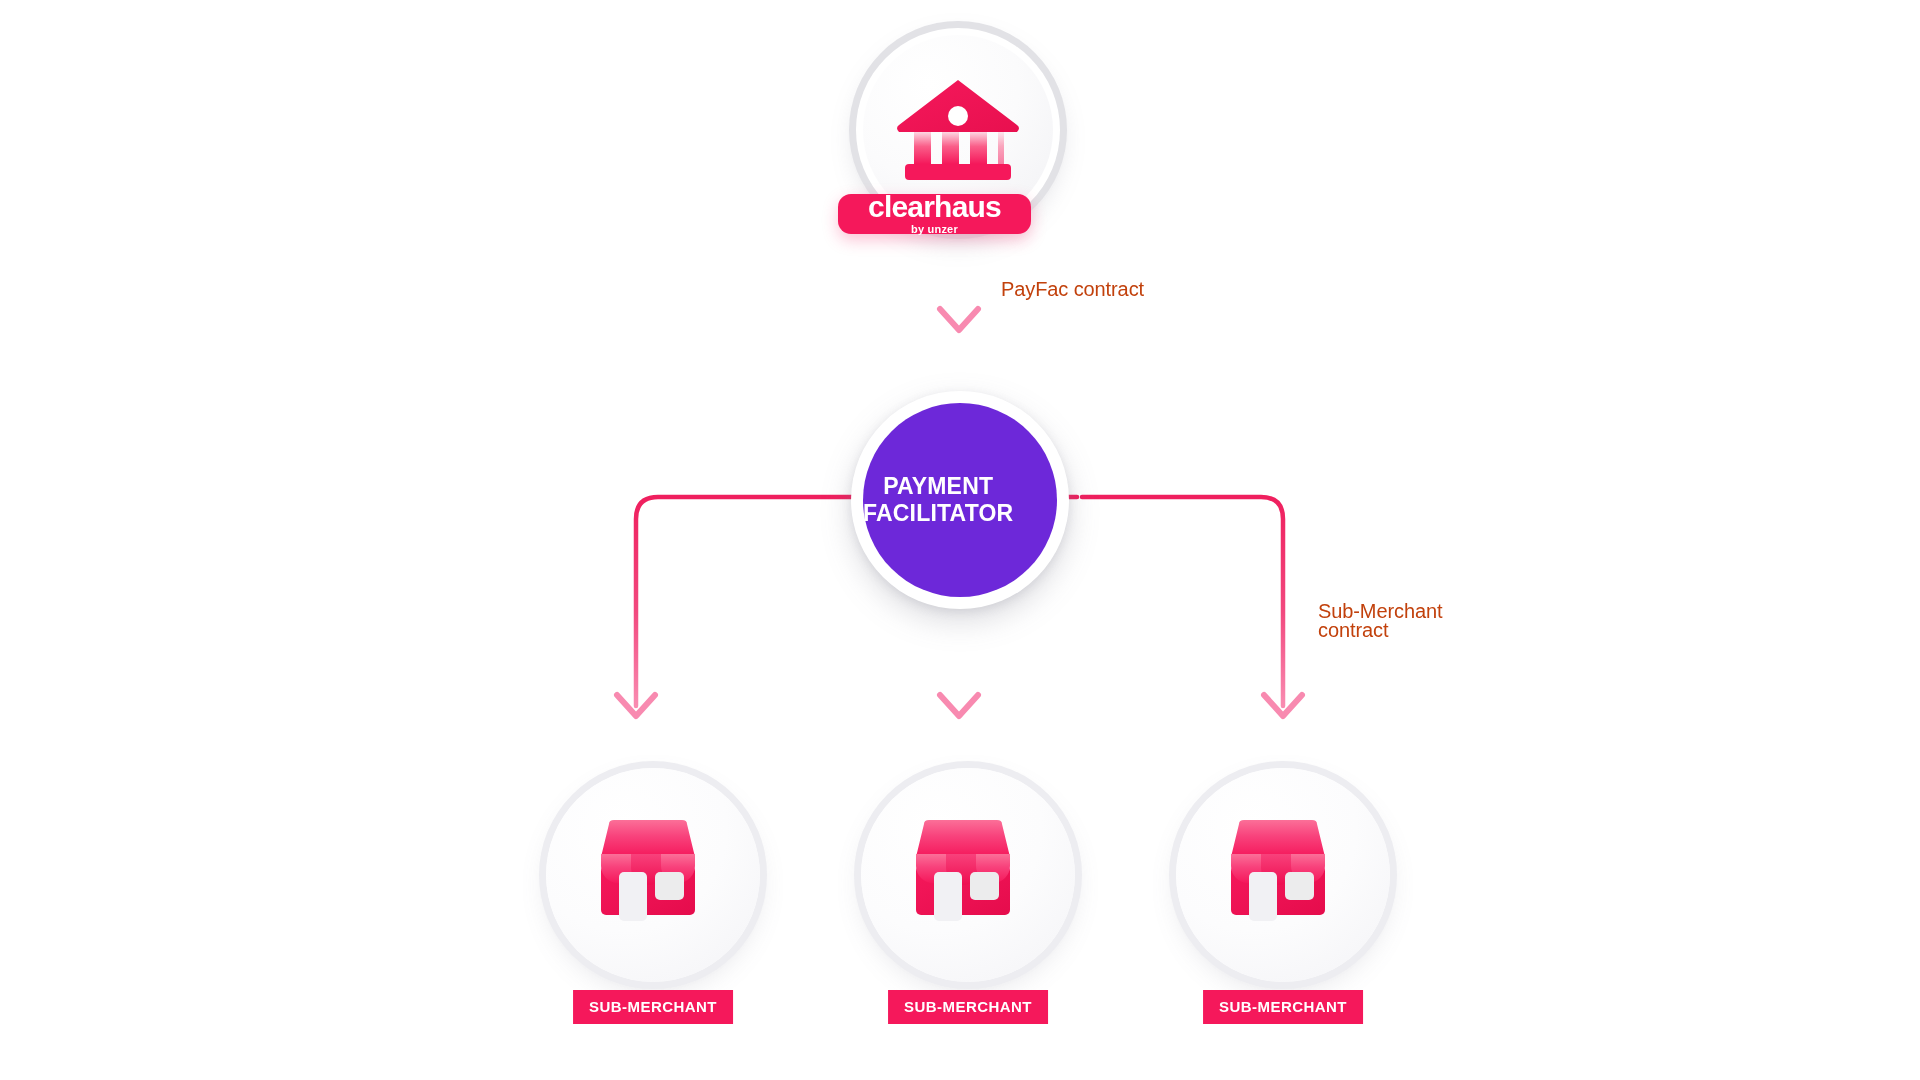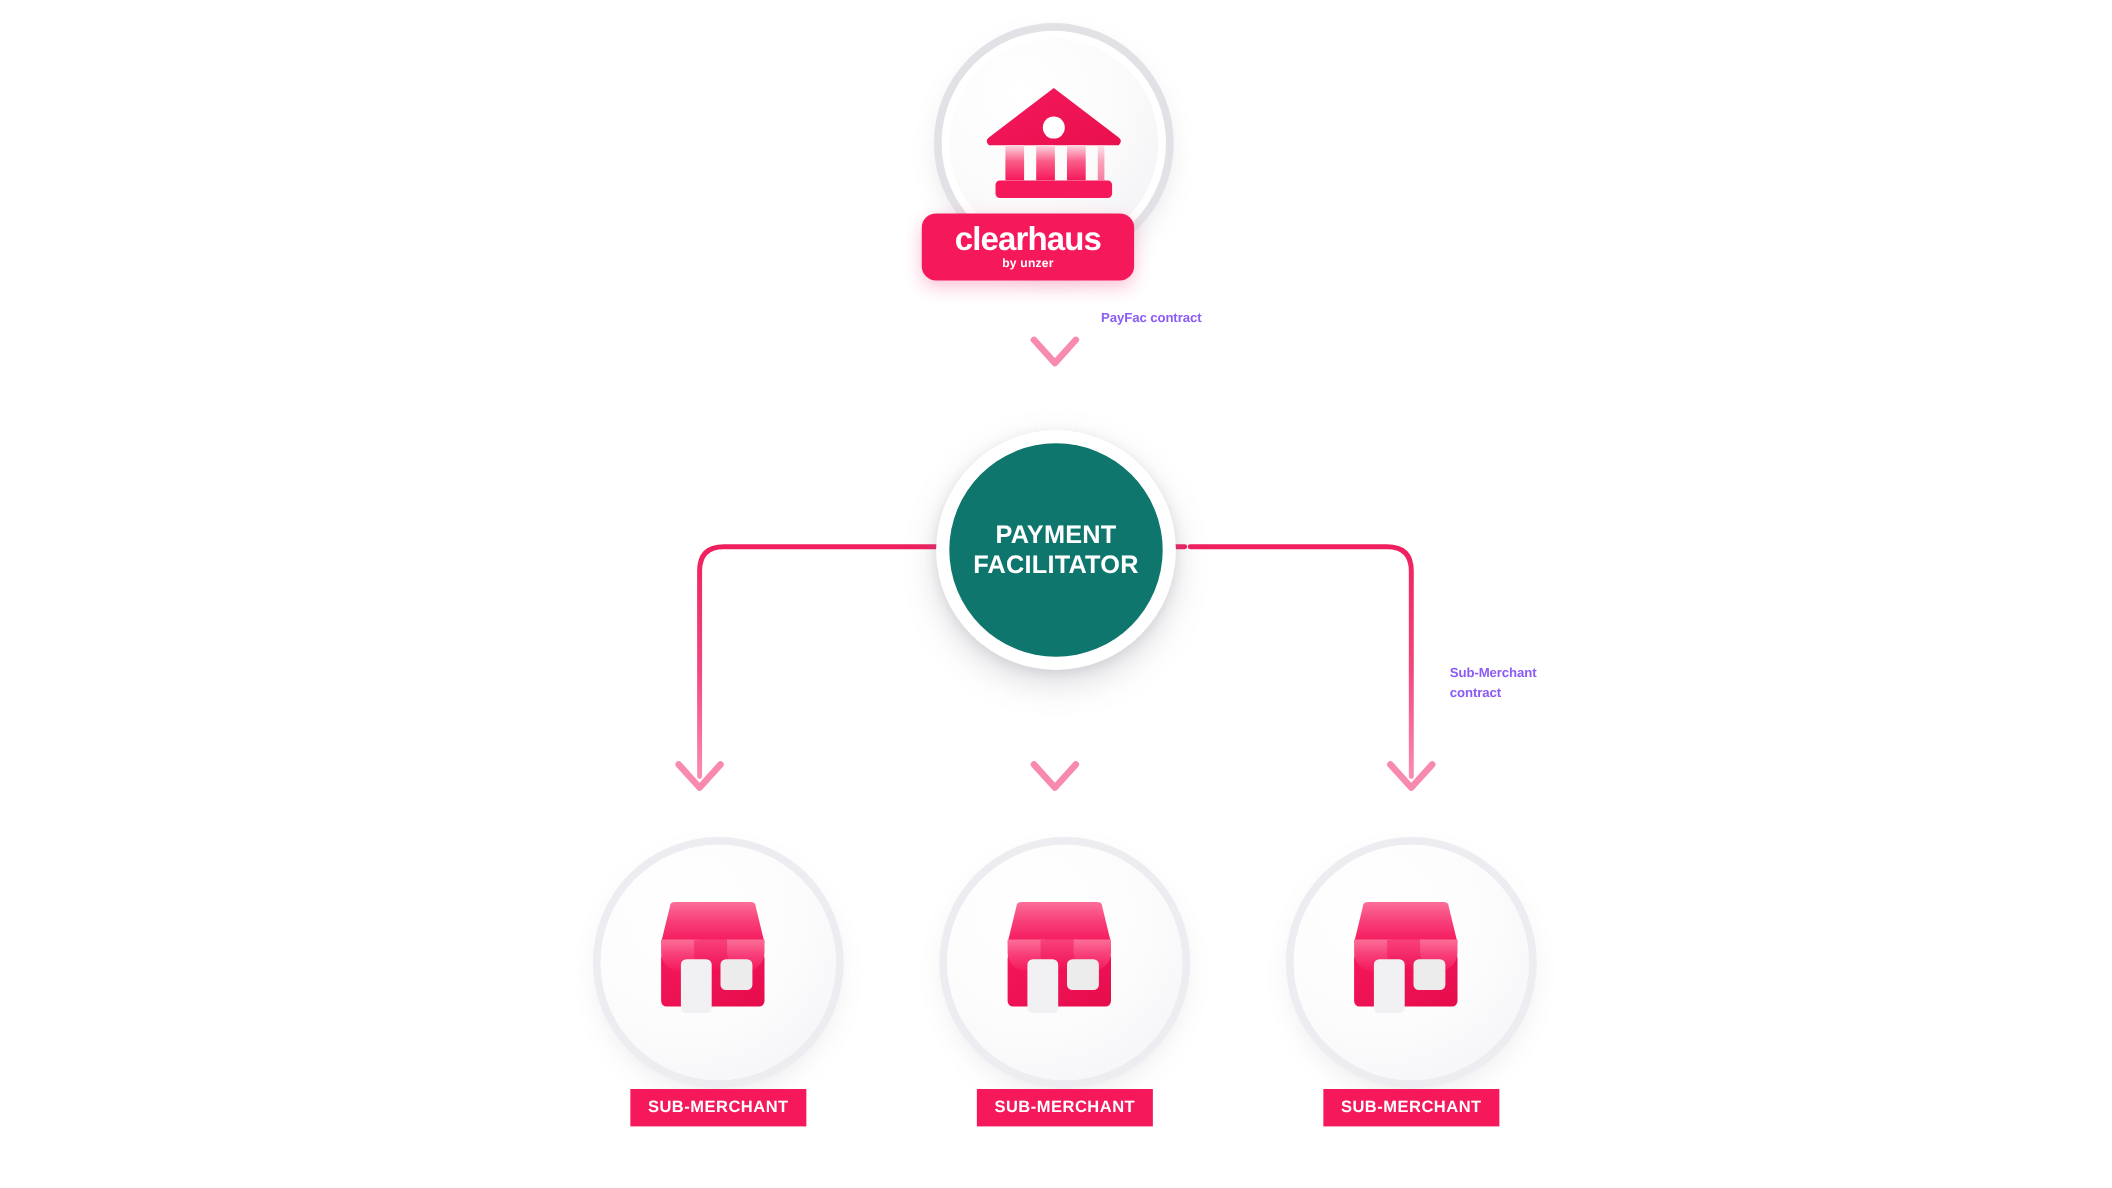--- a/index.html
+++ b/index.html
@@ -75,21 +75,21 @@
     justify-content: center;
     z-index: 3;
   }
 
   
   #clearhaus-badge {
     position: absolute;
     left: 838px;
     top: 194px;
     width: 193px;
-    height: 61px;
+    height: 40px;
     background: #f5185b;
     border-radius: 13px;
     box-shadow: 0 6px 16px rgba(245,24,91,0.26);
     z-index: 6;
     display: flex;
     flex-direction: column;
     align-items: center;
     justify-content: center;
   }
   .ch-word {
@@ -125,24 +125,23 @@
     background: #ffffff;
     box-shadow:
       0 12px 30px rgba(120,120,135,0.26),
       0 3px 10px rgba(120,120,135,0.16);
   }
   #pf-core {
     position: absolute;
     left: 12px; top: 12px;
     width: 194px; height: 194px;
     border-radius: 50%;
-    background: #0f766e;
+    background: #6d28d9;
     display: flex;
     align-items: center;
-    justify-content: center;
     z-index: 2;
   }
   #pf-label {
     color: #ffffff;
     font-size: 23px;
     font-weight: 700;
     line-height: 27px;
     text-align: center;
     letter-spacing: 0.2px;
     white-space: pre-line;
@@ -182,23 +181,23 @@
     font-weight: 700;
     letter-spacing: 0.45px;
     padding: 8px 16px 9px 16px;
     white-space: nowrap;
     z-index: 5;
   }
 
   
   .edge-label {
     position: absolute;
-    color: #8b5cf6;
-    font-size: 12px;
-    font-weight: 700;
+    color: #c2410c;
+    font-size: 20px;
+    font-weight: 400;
     letter-spacing: -0.1px;
     line-height: 19px;
     white-space: pre-line;
   }
   #label-payfac   { left: 1001px; top: 280px; }
   #label-submerch { left: 1318px; top: 602px; }
 
   svg { display: block; overflow: visible; }
 </style>
 </head>

